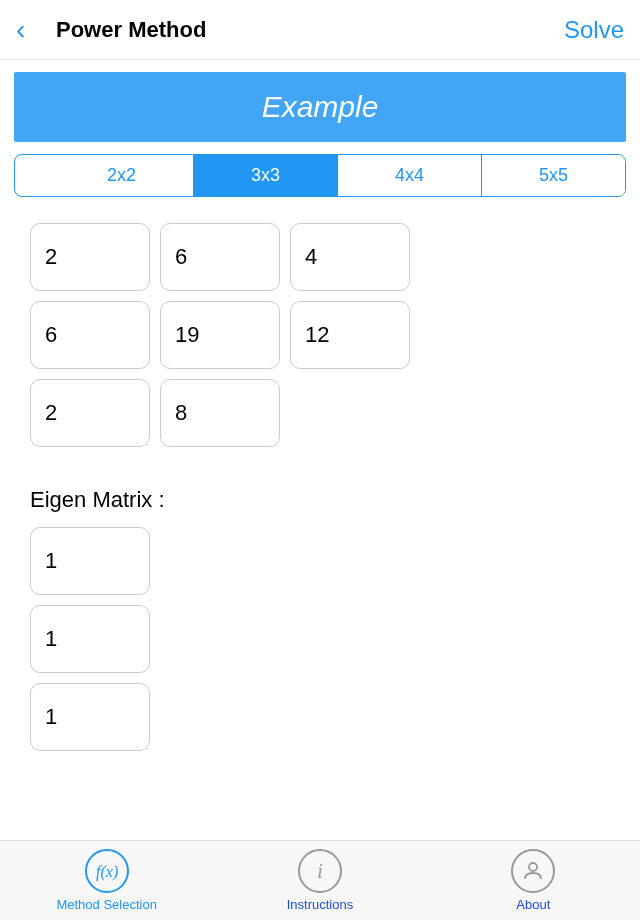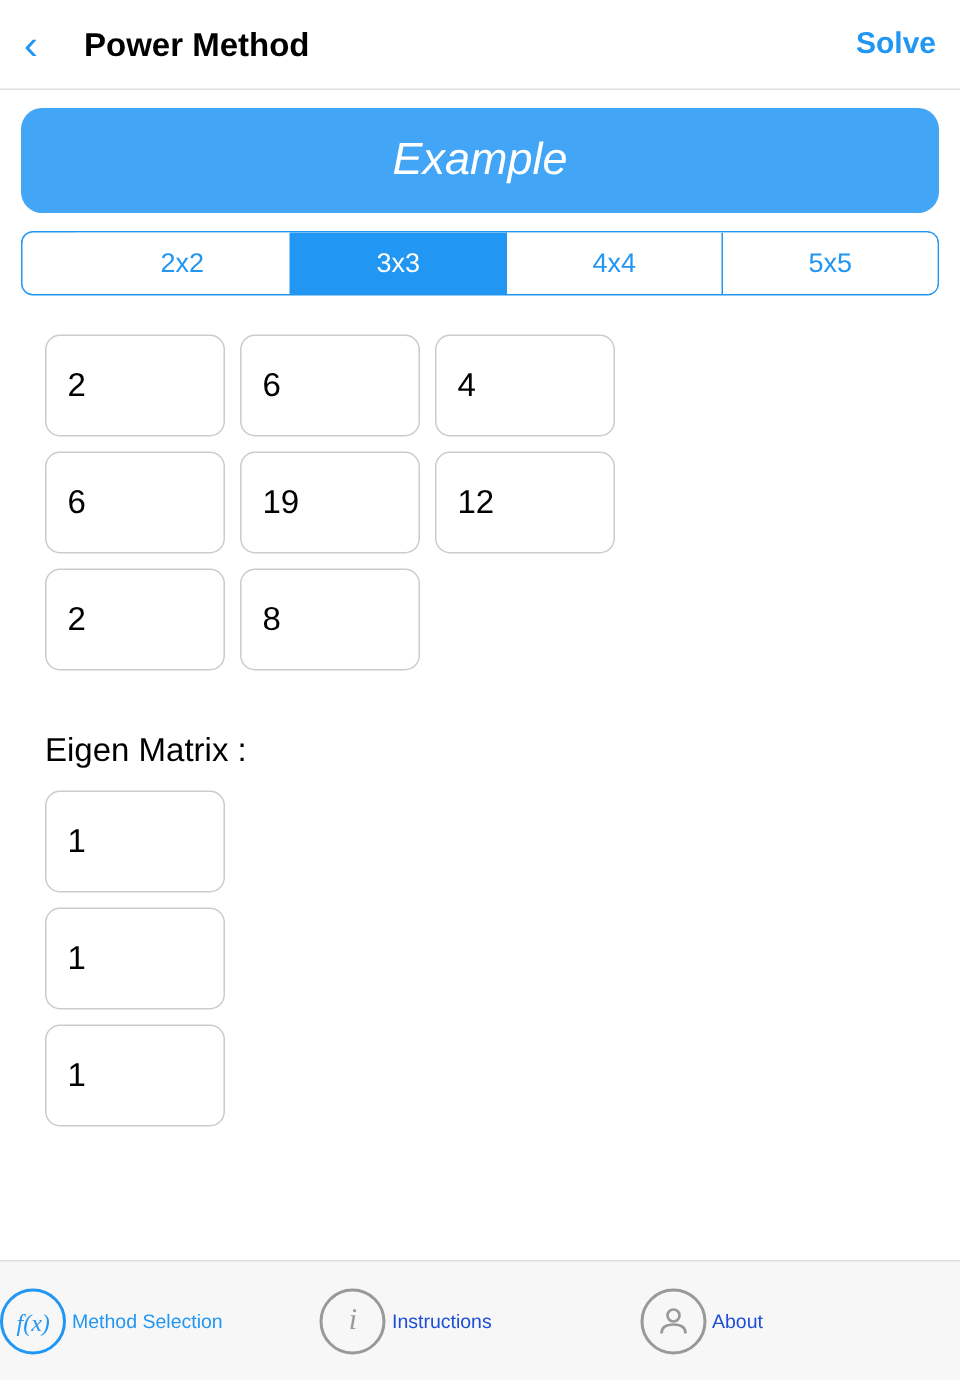--- a/index.html
+++ b/index.html
@@ -32,34 +32,34 @@
       width: 40px;
     }
     .header-title {
       font-size: 22px;
       font-weight: bold;
       color: #000;
       flex: 1;
     }
     .header-solve {
       color: #2196F3;
-      font-size: 20px;
-      font-weight: 700;
+      font-size: 24px;
+      font-weight: 400;
       cursor: pointer;
       width: 60px;
       text-align: right;
     }
 
     
     .example-banner {
       background: #42A5F5;
       text-align: center;
       padding: 18px 0;
       margin: 12px 14px;
-      border-radius: 14px;
+      border-radius: 2px;
     }
     .example-banner span {
       color: #fff;
       font-size: 30px;
       font-weight: 400;
       font-style: italic;
     }
 
     
     .size-tabs {
@@ -146,21 +146,21 @@
       right: 0;
       height: 80px;
       background: #f7f7f7;
       border-top: 1px solid #ddd;
       display: flex;
       align-items: center;
       justify-content: space-around;
     }
     .tab-item {
       display: flex;
-      flex-direction: row;
+      flex-direction: column;
       align-items: center;
       gap: 4px;
       cursor: pointer;
       flex: 1;
     }
     .tab-icon {
       width: 44px;
       height: 44px;
       border: 2px solid #2196F3;
       border-radius: 50%;

